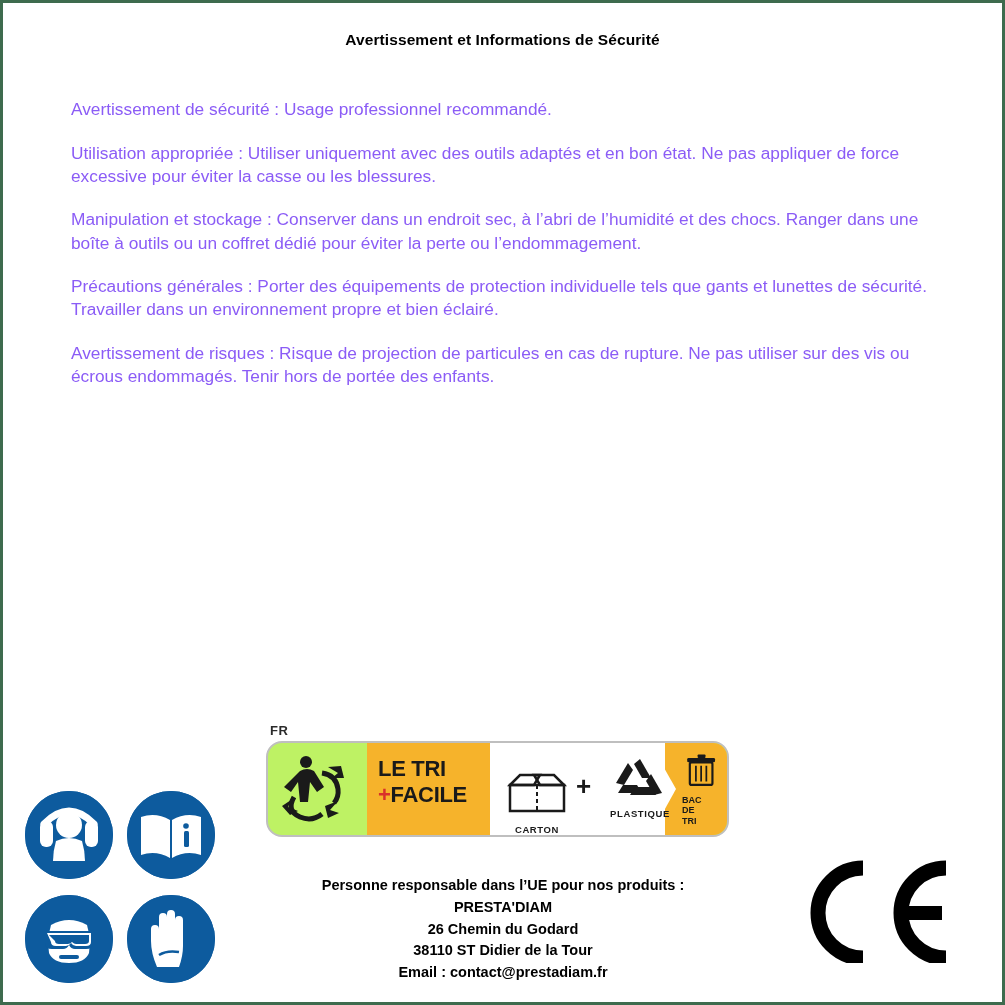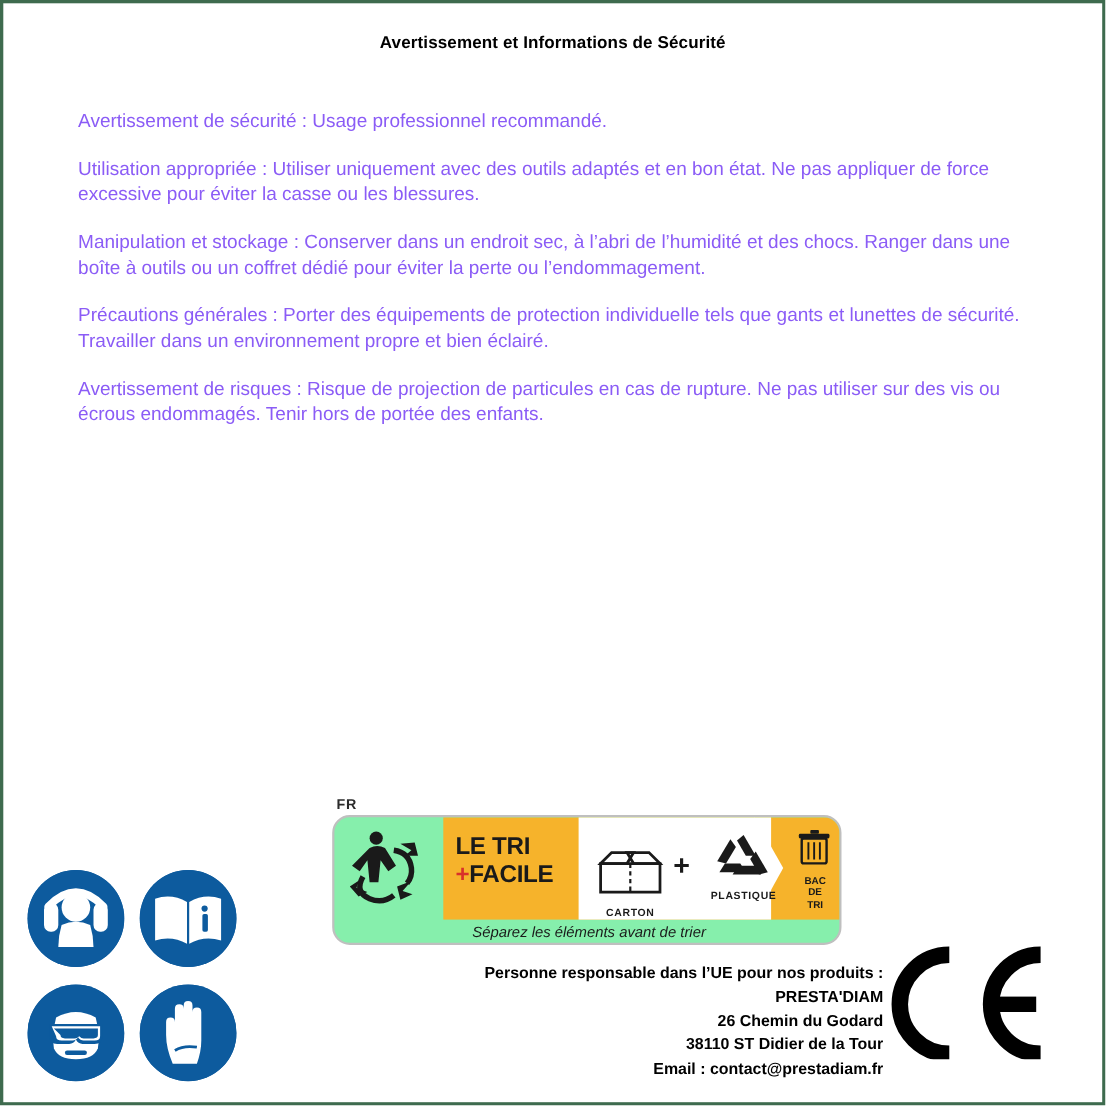--- a/index.html
+++ b/index.html
@@ -63,40 +63,39 @@
   .picto.p4 { left: 106px; top: 104px; }
   .picto svg { display: block; width: 88px; height: 88px; }
 
   
   .tri-label {
     position: absolute;
     left: 263px;
     top: 720px;
     width: 463px;
     height: 135px;
-    margin-left: 36px;
   }
   .tri-fr {
     position: absolute;
     left: 4px;
     top: 0px;
     font-size: 13px;
     font-weight: bold;
     color: #2b2b2b;
     letter-spacing: 0.5px;
   }
   .tri-box {
     position: absolute;
     left: 0;
     top: 18px;
     width: 463px;
-    height: 118px;
+    height: 96px;
     border: 2px solid #bfbfbf;
     border-radius: 16px;
-    background: #86efac;
+    background: #bef264;
     overflow: hidden;
   }
   .tri-yellow {
     position: absolute;
     left: 99px;
     top: 0;
     width: 364px;
     height: 93px;
     background: #f6b32b;
   }
@@ -152,21 +151,21 @@
   .tri-caption-sm {
     font-size: 9.5px;
     font-weight: bold;
     letter-spacing: 0.6px;
     color: #1a1a1a;
     margin-top: 1px;
   }
   .tri-bin {
     position: absolute;
     left: 414px; top: 8px;
-    width: 46px; text-align: center;
+    width: 46px; text-align: left;
   }
   .tri-bin-text {
     font-size: 9px;
     font-weight: bold;
     line-height: 1.05;
     color: #1a1a1a;
     margin-top: 1px;
   }
   .tri-footer {
     position: absolute;
@@ -179,21 +178,21 @@
     font-style: italic;
     color: #1a1a1a;
   }
 
   
   .resp-block {
     position: absolute;
     left: 200px;
     top: 872px;
     width: 600px;
-    text-align: right;
+    text-align: center;
     font-size: 14.5px;
     font-weight: bold;
     line-height: 1.5;
     color: #000;
   }
 
   
   .ce-mark {
     position: absolute;
     left: 800px;

